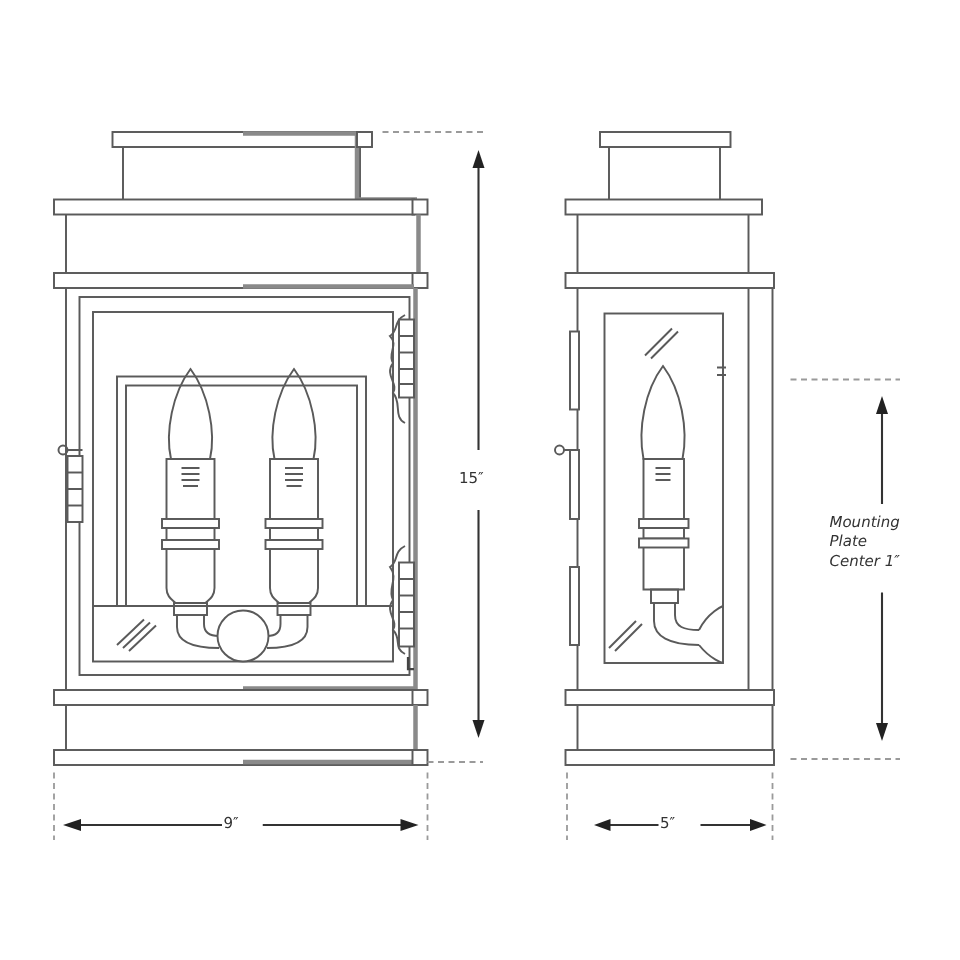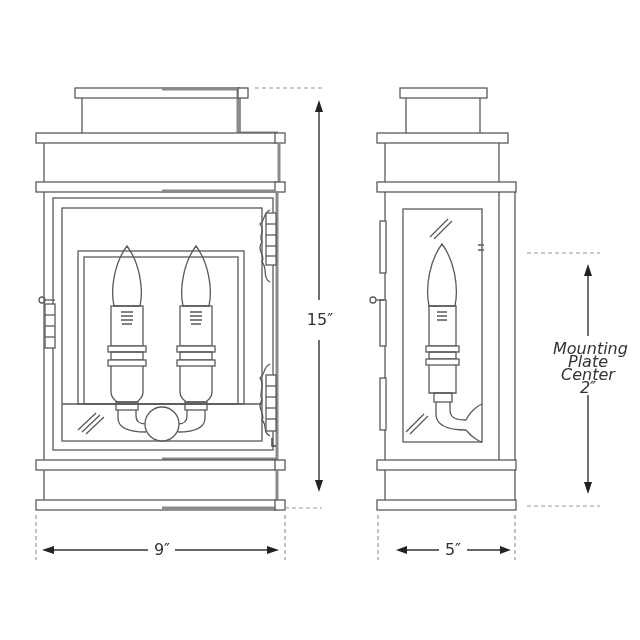--- a/index.html
+++ b/index.html
@@ -5,21 +5,21 @@
   html, body { margin: 0; padding: 0; background: #ffffff; }
   body { width: 640px; height: 640px; position: relative; overflow: hidden; font-family: "DejaVu Sans", sans-serif; }
   #drawing { position: absolute; left: 0; top: 0; width: 640px; height: 640px; }
   .ln { fill: none; stroke: #5a5a5a; stroke-width: 1.3; }
   .lnd { fill: none; stroke: #444; stroke-width: 1.5; }
   .gr { fill: none; stroke: #8a8a8a; stroke-width: 3; }
   .box { fill: #ffffff; stroke: #5a5a5a; stroke-width: 1.3; }
   .dash { stroke: #9a9a9a; stroke-width: 1.2; stroke-dasharray: 4 3; fill: none; }
   .dim { stroke: #333; stroke-width: 1.4; fill: none; }
   .arrow { fill: #222; }
-  .label { position: absolute; font-family: "DejaVu Sans", sans-serif; font-size: 16px; color: #333; background: #fff; text-align: center; line-height: 13px; }
+  .label { position: absolute; font-family: "DejaVu Sans", sans-serif; font-size: 10px; color: #333; background: #fff; text-align: left; line-height: 13px; }
 </style>
 </head>
 <body>
 
 <svg id="drawing" viewBox="0 0 640 640" xmlns="http://www.w3.org/2000/svg">
 
   <g>
 
     <rect class="box" x="75" y="88" width="165" height="10"></rect>
     <line class="ln" x1="82" y1="98" x2="82" y2="133"></line>
@@ -192,14 +192,14 @@
     <polygon class="arrow" points="588,494 584,482 592,482"></polygon>
   </g>
 </svg>
 
 <div class="label" style="left:306px; top:313px; width:28px;">15″</div>
 <div class="label" style="left:149px; top:543px; width:26px;">9″</div>
 <div class="label" style="left:440px; top:543px; width:26px;">5″</div>
 <div class="label" style="left:553px; top:342px; width:70px;font-style:italic;">
   <div>Mounting</div>
   <div>Plate</div>
-  <div>Center 2″</div>
+  <div>Center 1″</div>
 </div>
 
 </body></html>

